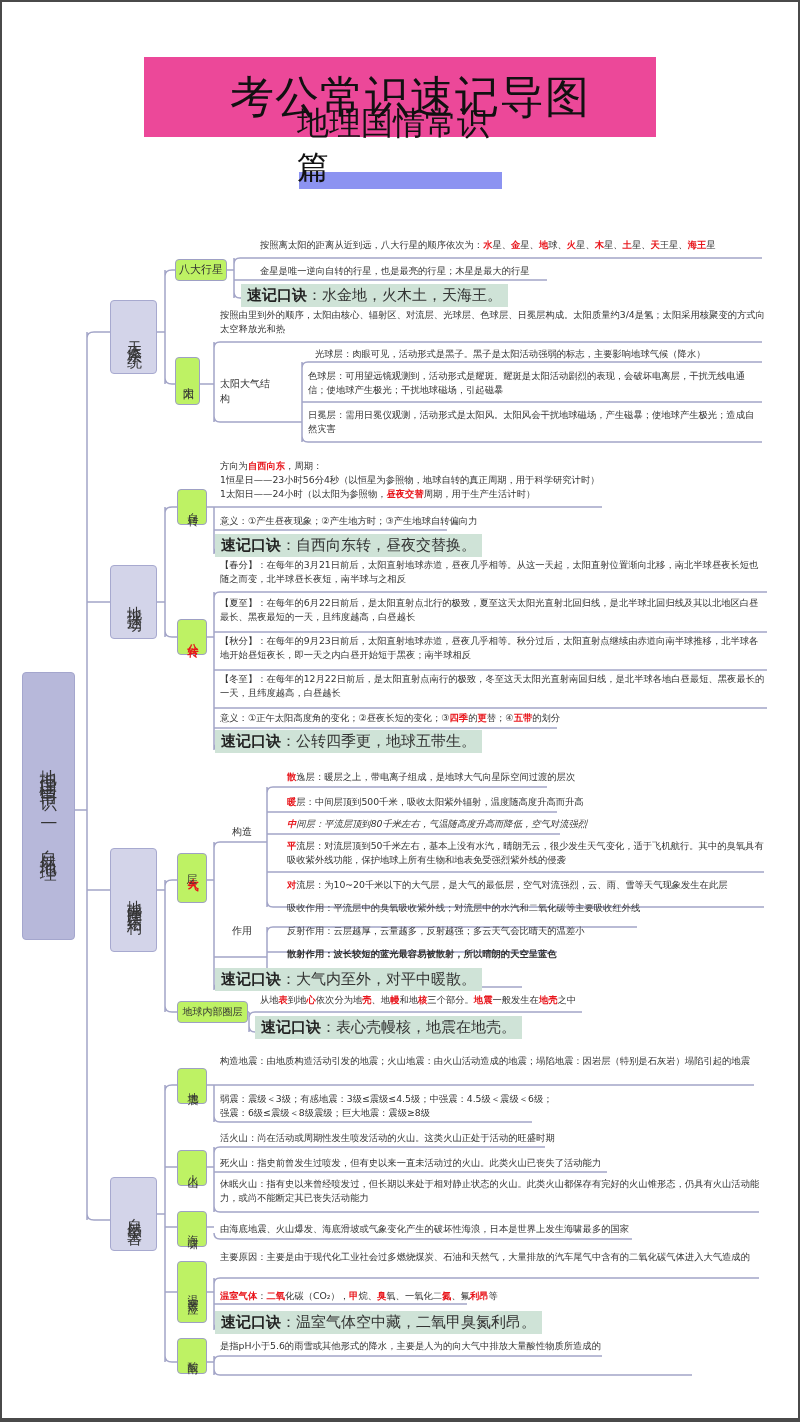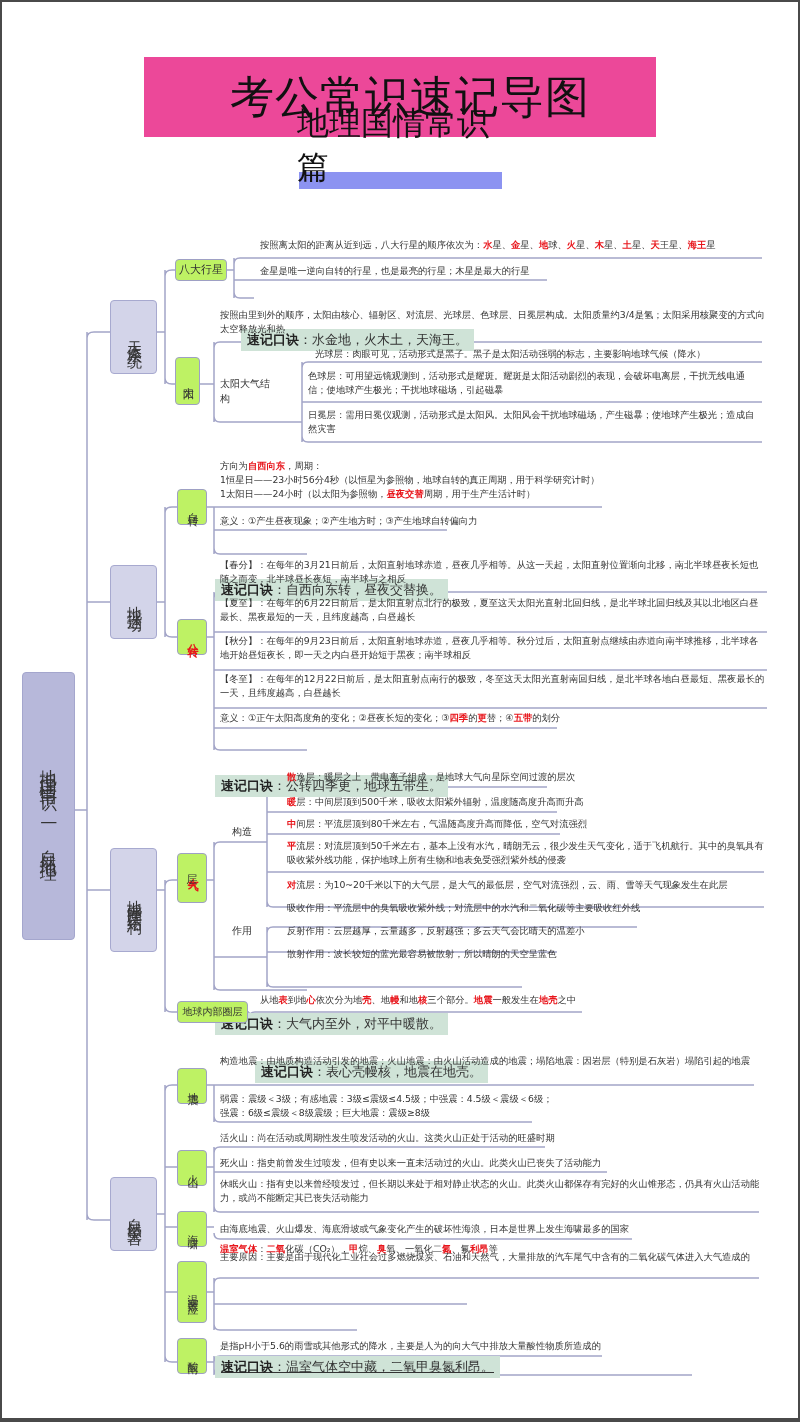--- a/index.html
+++ b/index.html
@@ -12,21 +12,21 @@
   .subtitle-bar { left: 297px; top: 170px; width: 203px; height: 17px; background: #8c93f1; }
   .lines { left: 0; top: 0; width: 796px; height: 1416px; }
   .node { position: absolute; border: 1.6px solid #9ea0c4; border-radius: 4px; background: #bef264; display: flex; align-items: center; justify-content: center; text-align: center; font-size: 11px; line-height: 1.45; color: #333; }
   .node.v { writing-mode: vertical-rl; text-orientation: upright; letter-spacing: 3px; }
   .node.l1 { background: #d3d4e9; font-size: 15px; letter-spacing: 4px; border-color: #a7a9cf; }
   .node.root { background: #b7b8da; font-size: 17px; letter-spacing: 5px; border-color: #a4a6cd; }
   .txt { position: absolute; font-size: 9.3px; line-height: 1.5; color: #333; white-space: nowrap; }
   .txt.w { white-space: normal; }
   .red { color: #e8151b; font-weight: bold; }
   .lbl { position: absolute; font-size: 10px; color: #333; line-height: 1.5; }
-  .mn { position: absolute; background: #cfe3d7; font-size: 13px; padding: 2px 6px; color: #333; white-space: nowrap; margin-top: 45px; }
+  .mn { position: absolute; background: #cfe3d7; font-size: 15px; padding: 2px 6px; color: #333; white-space: nowrap; }
   .mn b { font-weight: bold; color: #222; }
 </style>
 </head>
 <body>
 
 <div class="page">
 
   <div class="abs title-box">考公常识速记导图</div>
   <div class="abs subtitle-bar"></div>
   <div class="abs subtitle">地理国情常识篇</div>
@@ -92,27 +92,27 @@
   <div class="mn" style="left:213px; top:728px;"><b>速记口诀</b><span>：公转四季更，地球五带生。</span></div>
 
   <div class="node l1 v" style="left:108px; top:846px; width:47px; height:104px;">地球圈层结构</div>
   <div class="node" style="left:175px; top:851px; width:30px; height:50px; flex-direction:column; line-height:1.3;">
     <span class="red" style="writing-mode:vertical-rl; text-orientation:upright; letter-spacing:2px;">大气</span>
     <span>层</span>
   </div>
   <div class="lbl" style="left:230px; top:822px;">构造</div>
   <div class="txt" style="left:285px; top:768px;"><span class="red">散</span><span>逸层：暖层之上，带电离子组成，是地球大气向星际空间过渡的层次</span></div>
   <div class="txt" style="left:285px; top:793px;"><span class="red">暖</span><span>层：中间层顶到500千米，吸收太阳紫外辐射，温度随高度升高而升高</span></div>
-  <div class="txt" style="left:285px; top:815px;"><span class="red">中</span><span>间层：平流层顶到80千米左右，气温随高度升高而降低，空气对流强烈</span></div>
+  <div class="txt" style="left:285px; top:815px;font-style:italic;"><span class="red">中</span><span>间层：平流层顶到80千米左右，气温随高度升高而降低，空气对流强烈</span></div>
   <div class="txt w" style="left:285px; top:837px; width:478px;"><span class="red">平</span><span>流层：对流层顶到50千米左右，基本上没有水汽，晴朗无云，很少发生天气变化，适于飞机航行。其中的臭氧具有吸收紫外线功能，保护地球上所有生物和地表免受强烈紫外线的侵袭</span></div>
   <div class="txt" style="left:285px; top:876px;"><span class="red">对</span><span>流层：为10~20千米以下的大气层，是大气的最低层，空气对流强烈，云、雨、雪等天气现象发生在此层</span></div>
   <div class="lbl" style="left:230px; top:921px;">作用</div>
   <div class="txt" style="left:285px; top:899px;">吸收作用：平流层中的臭氧吸收紫外线；对流层中的水汽和二氧化碳等主要吸收红外线</div>
   <div class="txt" style="left:285px; top:922px;">反射作用：云层越厚，云量越多，反射越强；多云天气会比晴天的温差小</div>
-  <div class="txt" style="left:285px; top:945px;">散射作用：波长较短的蓝光最容易被散射，所以晴朗的天空呈蓝色</div>
+  <div class="txt" style="left:285px; top:945px;font-weight:bold;">散射作用：波长较短的蓝光最容易被散射，所以晴朗的天空呈蓝色</div>
   <div class="mn" style="left:213px; top:966px;"><b>速记口诀</b><span>：大气内至外，对平中暖散。</span></div>
 
   <div class="node" style="left:175px; top:999px; width:71px; height:22px; font-size:10px;">地球内部圈层</div>
   <div class="txt" style="left:258px; top:991px;">
     <span>从地</span><span class="red">表</span><span>到地</span><span class="red">心</span><span>依次分为地</span><span class="red">壳</span><span>、地</span><span class="red">幔</span><span>和地</span><span class="red">核</span><span>三个部分。</span><span class="red">地震</span><span>一般发生在</span><span class="red">地壳</span><span>之中</span>
   </div>
   <div class="mn" style="left:253px; top:1014px;"><b>速记口诀</b><span>：表心壳幔核，地震在地壳。</span></div>
 
   <div class="node l1 v" style="left:108px; top:1175px; width:47px; height:74px;">自然灾害</div>
 
@@ -124,21 +124,21 @@
   <div class="node v" style="left:175px; top:1148px; width:30px; height:36px;">火山</div>
   <div class="txt" style="left:218px; top:1129px;">活火山：尚在活动或周期性发生喷发活动的火山。这类火山正处于活动的旺盛时期</div>
   <div class="txt w" style="left:218px; top:1175px; width:545px;">休眠火山：指有史以来曾经喷发过，但长期以来处于相对静止状态的火山。此类火山都保存有完好的火山锥形态，仍具有火山活动能力，或尚不能断定其已丧失活动能力</div>
   <div class="txt" style="left:218px; top:1154px;">死火山：指史前曾发生过喷发，但有史以来一直未活动过的火山。此类火山已丧失了活动能力</div>
 
   <div class="node v" style="left:175px; top:1209px; width:30px; height:36px;">海啸</div>
   <div class="txt" style="left:218px; top:1220px;">由海底地震、火山爆发、海底滑坡或气象变化产生的破坏性海浪，日本是世界上发生海啸最多的国家</div>
 
   <div class="node v" style="left:175px; top:1259px; width:30px; height:62px;">温室效应</div>
   <div class="txt w" style="left:218px; top:1248px; width:545px;">主要原因：主要是由于现代化工业社会过多燃烧煤炭、石油和天然气，大量排放的汽车尾气中含有的二氧化碳气体进入大气造成的</div>
-  <div class="txt" style="left:218px; top:1240px;">
+  <div class="txt" style="left:218px; top:1287px;">
     <span class="red">温室气体</span><span>：</span><span class="red">二氧</span><span>化碳（CO₂），</span><span class="red">甲</span><span>烷、</span><span class="red">臭</span><span>氧、一氧化二</span><span class="red">氮</span><span>、氟</span><span class="red">利昂</span><span>等</span>
   </div>
-  <div class="mn" style="left:213px; top:1309px;text-decoration:underline;"><b>速记口诀</b><span>：温室气体空中藏，二氧甲臭氮利昂。</span></div>
+  <div class="mn" style="left:213px; top:1309px;"><b>速记口诀</b><span>：温室气体空中藏，二氧甲臭氮利昂。</span></div>
 
   <div class="node v" style="left:175px; top:1336px; width:30px; height:36px;">酸雨</div>
   <div class="txt" style="left:218px; top:1337px;">是指pH小于5.6的雨雪或其他形式的降水，主要是人为的向大气中排放大量酸性物质所造成的</div>
 
 </div>
 
 </body></html>

